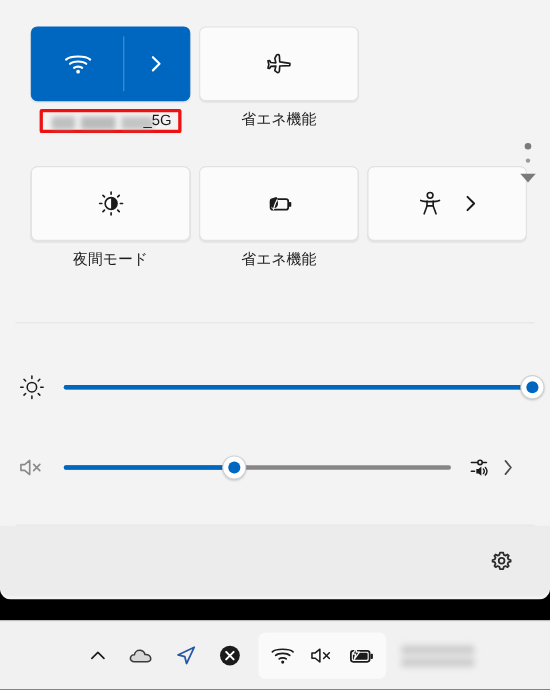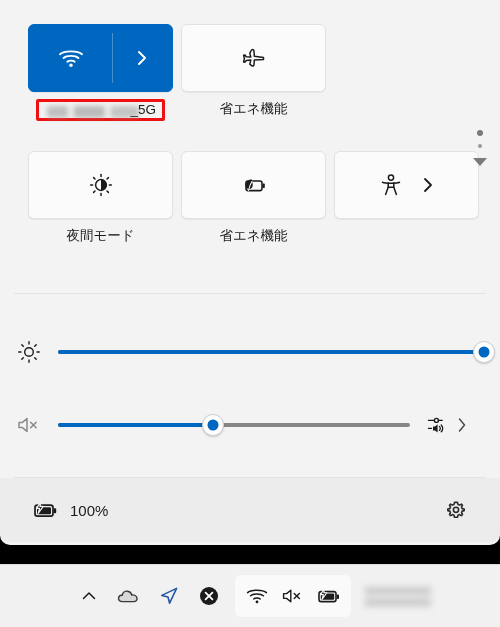--- a/index.html
+++ b/index.html
@@ -547,31 +547,20 @@
           <svg width="12" height="18" viewBox="0 0 12 18">
             <path d="M3.5 3 L8.5 9 L3.5 15" fill="none" stroke="#4a4a4a" stroke-width="1.5" stroke-linecap="round" stroke-linejoin="round"></path>
           </svg>
         </span>
       </div>
     </div>
 
     <div class="divider d2"></div>
 
     <div class="qs-footer">
-      <div class="battery-block">
-        <span class="icon">
-          <svg width="30" height="22" viewBox="0 0 30 22">
-            <rect x="5" y="6.2" width="18" height="11" rx="2.4" fill="none" stroke="#1b1b1b" stroke-width="1.7"></rect>
-            <rect x="7" y="8.2" width="14" height="7" rx="1.2" fill="#1b1b1b"></rect>
-            <rect x="23.8" y="9.2" width="2.4" height="5" rx="0.9" fill="#1b1b1b"></rect>
-            <path d="M10.8 2.6 L6.6 9.4 L9.6 9.4 L8.2 14.4 L13.2 7.4 L10.0 7.4 Z" fill="#1b1b1b" stroke="#f3f3f3" stroke-width="1.2" stroke-linejoin="round"></path>
-          </svg>
-        </span>
-        <span class="battery-pct">100%</span>
-      </div>
       <div class="footer-spacer"></div>
       <div class="gear-btn">
         <span class="icon">
           <svg width="24" height="24" viewBox="0 0 24 24">
             <path d="M12 4.4 L13.5 4.4 L14.0 6.4 L15.6 7.1 L17.4 6.1 L18.5 7.2 L17.5 9.0 L18.2 10.6 L20.2 11.1 L20.2 12.6 L18.2 13.1 L17.5 14.7 L18.5 16.5 L17.4 17.6 L15.6 16.6 L14.0 17.3 L13.5 19.3 L12 19.3 L10.5 19.3 L10.0 17.3 L8.4 16.6 L6.6 17.6 L5.5 16.5 L6.5 14.7 L5.8 13.1 L3.8 12.6 L3.8 11.1 L5.8 10.6 L6.5 9.0 L5.5 7.2 L6.6 6.1 L8.4 7.1 L10.0 6.4 L10.5 4.4 Z" fill="none" stroke="#2b2b2b" stroke-width="1.6" stroke-linejoin="round"></path>
             <circle cx="12" cy="11.85" r="2.6" fill="none" stroke="#2b2b2b" stroke-width="1.6"></circle>
           </svg>
         </span>
       </div>
     </div>

